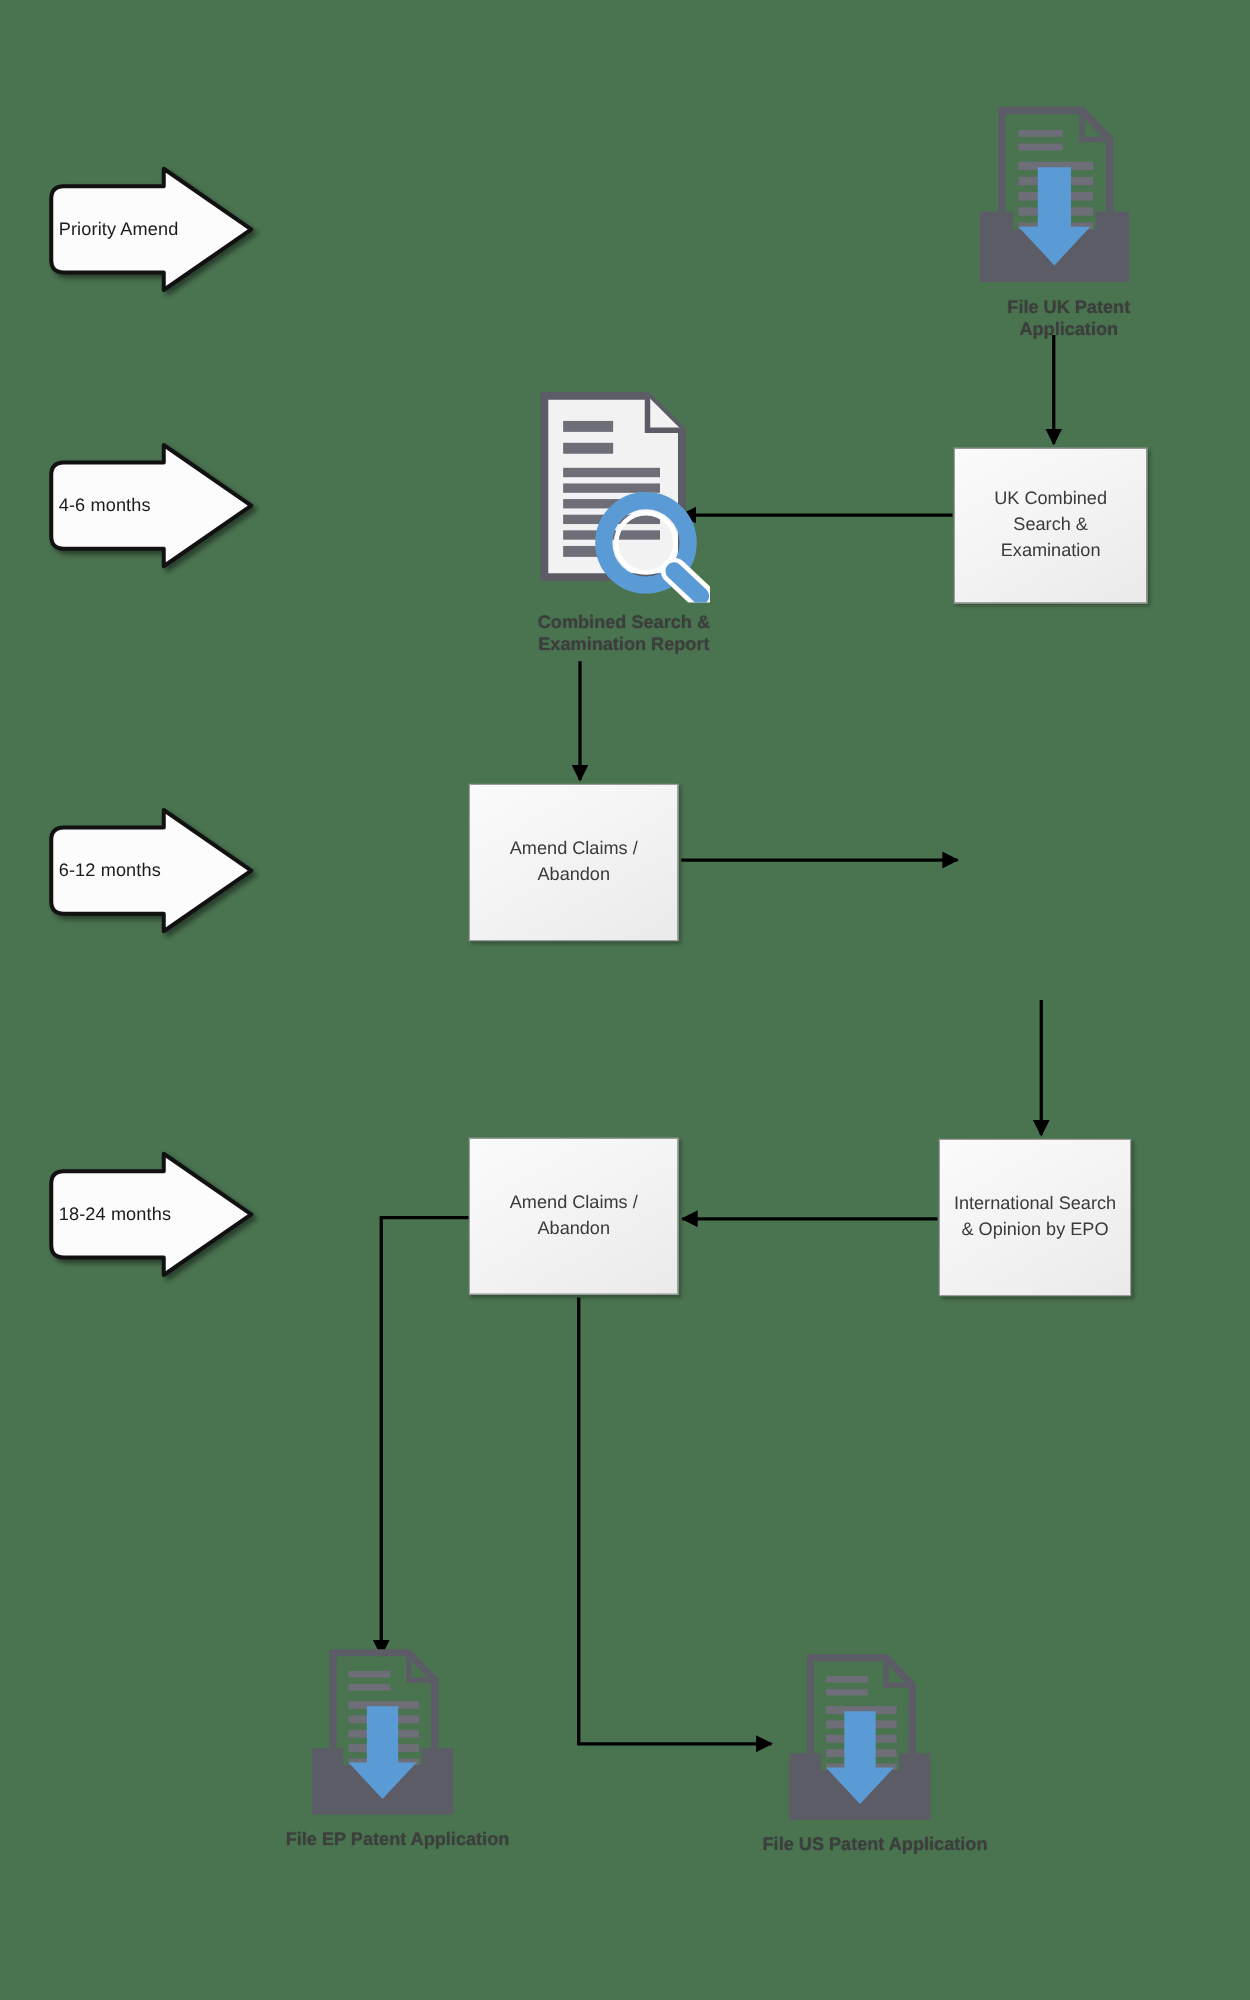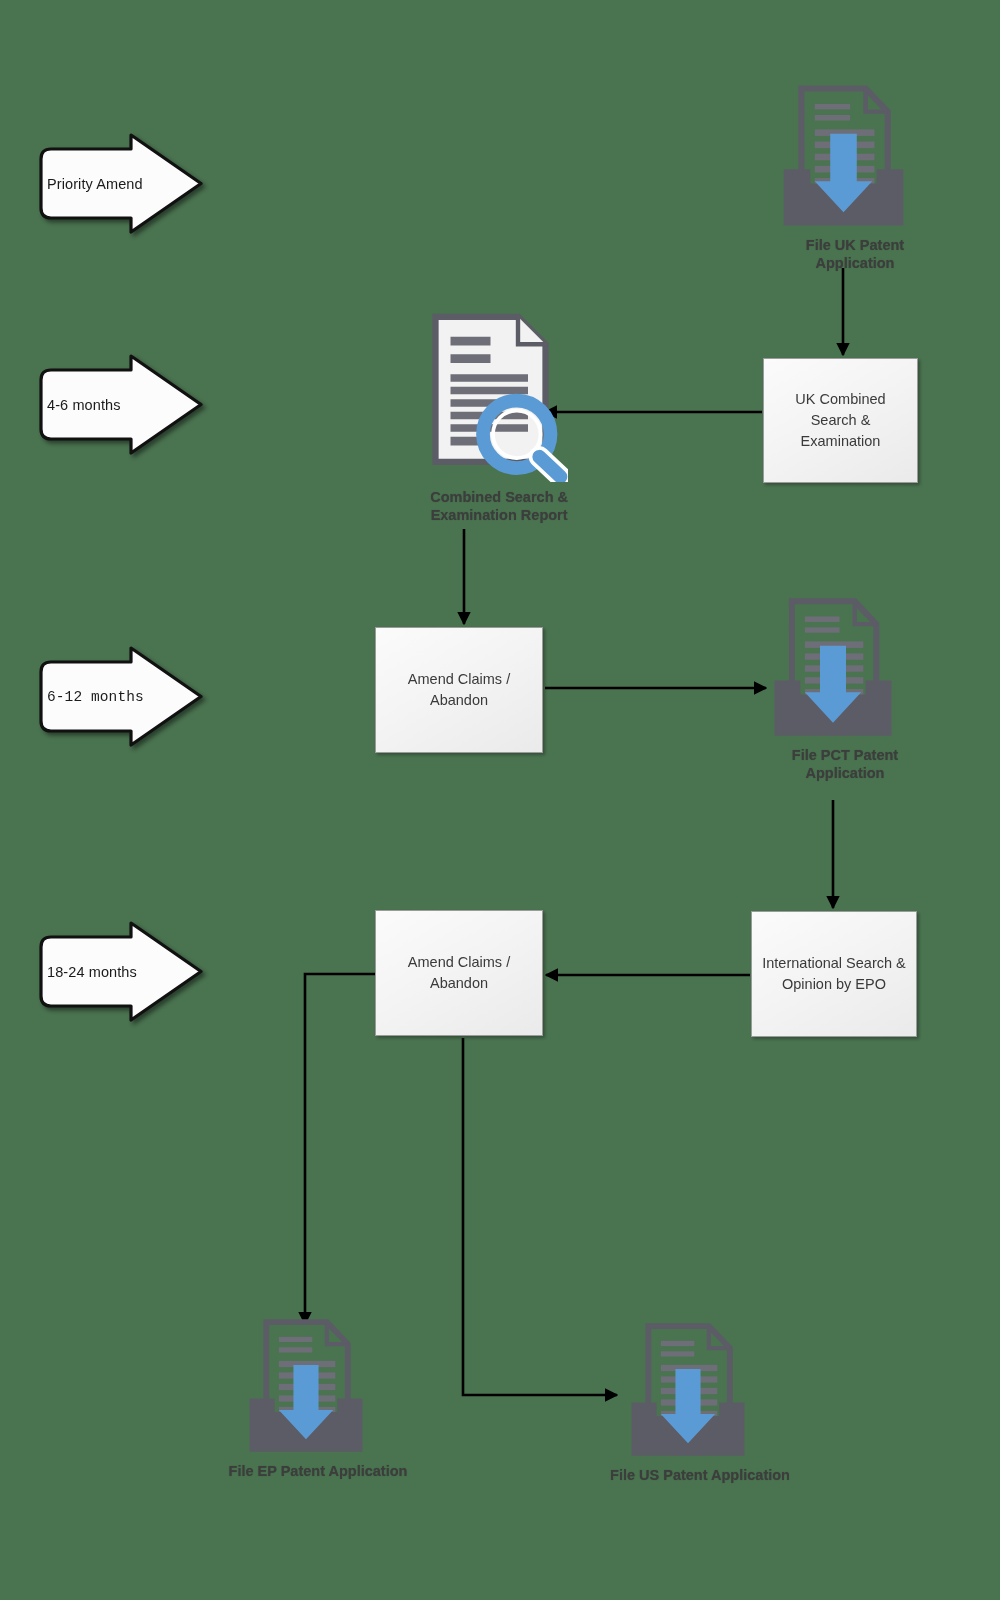--- a/index.html
+++ b/index.html
@@ -121,21 +121,21 @@
     <div class="tl-label">Priority Amend</div>
   </div>
 
   <div class="tl-arrow" style="left:33px; top:352px;">
     <svg width="175" height="105" viewBox="0 0 175 105">
       <path d="M 8 28 q 0 -10 10 -10 L 98 18 L 98 4 L 168 52.5 L 98 101 L 98 87 L 18 87 q -10 0 -10 -10 Z" fill="#fcfcfc" stroke="#111" stroke-width="3.2" stroke-linejoin="round" style="filter: drop-shadow(3px 3px 2px rgba(0,0,0,0.45));"></path>
     </svg>
     <div class="tl-label">4-6 months</div>
   </div>
 
-  <div class="tl-arrow" style="left:33px; top:644px;font-family:Liberation Mono, monospace;">
+  <div class="tl-arrow" style="left:33px; top:644px;">
     <svg width="175" height="105" viewBox="0 0 175 105">
       <path d="M 8 28 q 0 -10 10 -10 L 98 18 L 98 4 L 168 52.5 L 98 101 L 98 87 L 18 87 q -10 0 -10 -10 Z" fill="#fcfcfc" stroke="#111" stroke-width="3.2" stroke-linejoin="round" style="filter: drop-shadow(3px 3px 2px rgba(0,0,0,0.45));"></path>
     </svg>
     <div class="tl-label">6-12 months</div>
   </div>
 
   <div class="tl-arrow" style="left:33px; top:919px;">
     <svg width="175" height="105" viewBox="0 0 175 105">
       <path d="M 8 28 q 0 -10 10 -10 L 98 18 L 98 4 L 168 52.5 L 98 101 L 98 87 L 18 87 q -10 0 -10 -10 Z" fill="#fcfcfc" stroke="#111" stroke-width="3.2" stroke-linejoin="round" style="filter: drop-shadow(3px 3px 2px rgba(0,0,0,0.45));"></path>
     </svg>
@@ -197,91 +197,68 @@
       </svg>
     </span>
     <span class="cap">Combined Search &amp;
 Examination Report</span>
   </div>
 
   <div class="proc-box" style="left:375px; top:627px; width:168px; height:126px;">
     <span>Amend Claims / Abandon</span>
   </div>
 
-  <div class="icon-node" style="left:763px; top:597px; width:140px;">
-    <span class="glyph">
-      <svg width="130" height="143" viewBox="0 0 120 132">
+
+  <div class="proc-box" style="left:375px; top:910px; width:168px; height:126px;">
+    <span>Amend Claims / Abandon</span>
+  </div>
+
+  <div class="proc-box" style="left:751px; top:911px; width:154px; height:126px;">
+    <span>International Search &amp; Opinion by EPO</span>
+  </div>
+
+  <div class="icon-node" style="left:586px; top:1322px; width:204px;">
+    <span class="glyph">
+      <svg width="126" height="138" viewBox="0 0 120 132">
         <g>
           <path d="M22 4 H80 L100 25 V96 H22 Z" fill="none" stroke="#5c5c66" stroke-width="5.5"></path>
           <path d="M80 4 L80 25 L100 25" fill="none" stroke="#5c5c66" stroke-width="4"></path>
           <g fill="#6e6e78">
             <rect x="34" y="18" width="32" height="5"></rect>
             <rect x="34" y="28" width="32" height="5"></rect>
             <rect x="34" y="41" width="54" height="6"></rect>
             <rect x="34" y="52" width="54" height="6"></rect>
             <rect x="34" y="63" width="54" height="6"></rect>
             <rect x="34" y="74" width="54" height="6"></rect>
             <rect x="34" y="85" width="54" height="6"></rect>
           </g>
           <path d="M6 77 L30 77 L30 90 L90 90 L90 77 L114 77 L114 128 L6 128 Z" fill="#5c5c66"></path>
           <path d="M48 45 H72 V88 H86 L60 116 L34 88 H48 Z" fill="#5b9bd5"></path>
         </g>
       </svg>
     </span>
-    <span class="cap">File PCT Patent
-Application</span>
-  </div>
-
-  <div class="proc-box" style="left:375px; top:910px; width:168px; height:126px;">
-    <span>Amend Claims / Abandon</span>
-  </div>
-
-  <div class="proc-box" style="left:751px; top:911px; width:166px; height:126px;">
-    <span>International Search &amp; Opinion by EPO</span>
-  </div>
-
-  <div class="icon-node" style="left:586px; top:1322px; width:204px;">
+    <span class="cap">File US Patent Application</span>
+  </div>
+
+  <div class="icon-node" style="left:204px; top:1318px; width:204px;">
     <span class="glyph">
       <svg width="126" height="138" viewBox="0 0 120 132">
         <g>
           <path d="M22 4 H80 L100 25 V96 H22 Z" fill="none" stroke="#5c5c66" stroke-width="5.5"></path>
           <path d="M80 4 L80 25 L100 25" fill="none" stroke="#5c5c66" stroke-width="4"></path>
           <g fill="#6e6e78">
             <rect x="34" y="18" width="32" height="5"></rect>
             <rect x="34" y="28" width="32" height="5"></rect>
             <rect x="34" y="41" width="54" height="6"></rect>
             <rect x="34" y="52" width="54" height="6"></rect>
             <rect x="34" y="63" width="54" height="6"></rect>
             <rect x="34" y="74" width="54" height="6"></rect>
             <rect x="34" y="85" width="54" height="6"></rect>
           </g>
           <path d="M6 77 L30 77 L30 90 L90 90 L90 77 L114 77 L114 128 L6 128 Z" fill="#5c5c66"></path>
           <path d="M48 45 H72 V88 H86 L60 116 L34 88 H48 Z" fill="#5b9bd5"></path>
         </g>
       </svg>
     </span>
-    <span class="cap">File US Patent Application</span>
-  </div>
-
-  <div class="icon-node" style="left:204px; top:1318px; width:204px;">
-    <span class="glyph">
-      <svg width="126" height="138" viewBox="0 0 120 132">
-        <g>
-          <path d="M22 4 H80 L100 25 V96 H22 Z" fill="none" stroke="#5c5c66" stroke-width="5.5"></path>
-          <path d="M80 4 L80 25 L100 25" fill="none" stroke="#5c5c66" stroke-width="4"></path>
-          <g fill="#6e6e78">
-            <rect x="34" y="18" width="32" height="5"></rect>
-            <rect x="34" y="28" width="32" height="5"></rect>
-            <rect x="34" y="41" width="54" height="6"></rect>
-            <rect x="34" y="52" width="54" height="6"></rect>
-            <rect x="34" y="63" width="54" height="6"></rect>
-            <rect x="34" y="74" width="54" height="6"></rect>
-            <rect x="34" y="85" width="54" height="6"></rect>
-          </g>
-          <path d="M6 77 L30 77 L30 90 L90 90 L90 77 L114 77 L114 128 L6 128 Z" fill="#5c5c66"></path>
-          <path d="M48 45 H72 V88 H86 L60 116 L34 88 H48 Z" fill="#5b9bd5"></path>
-        </g>
-      </svg>
-    </span>
     <span class="cap">File EP Patent Application</span>
   </div>
 
 </div>
 
 </body></html>

